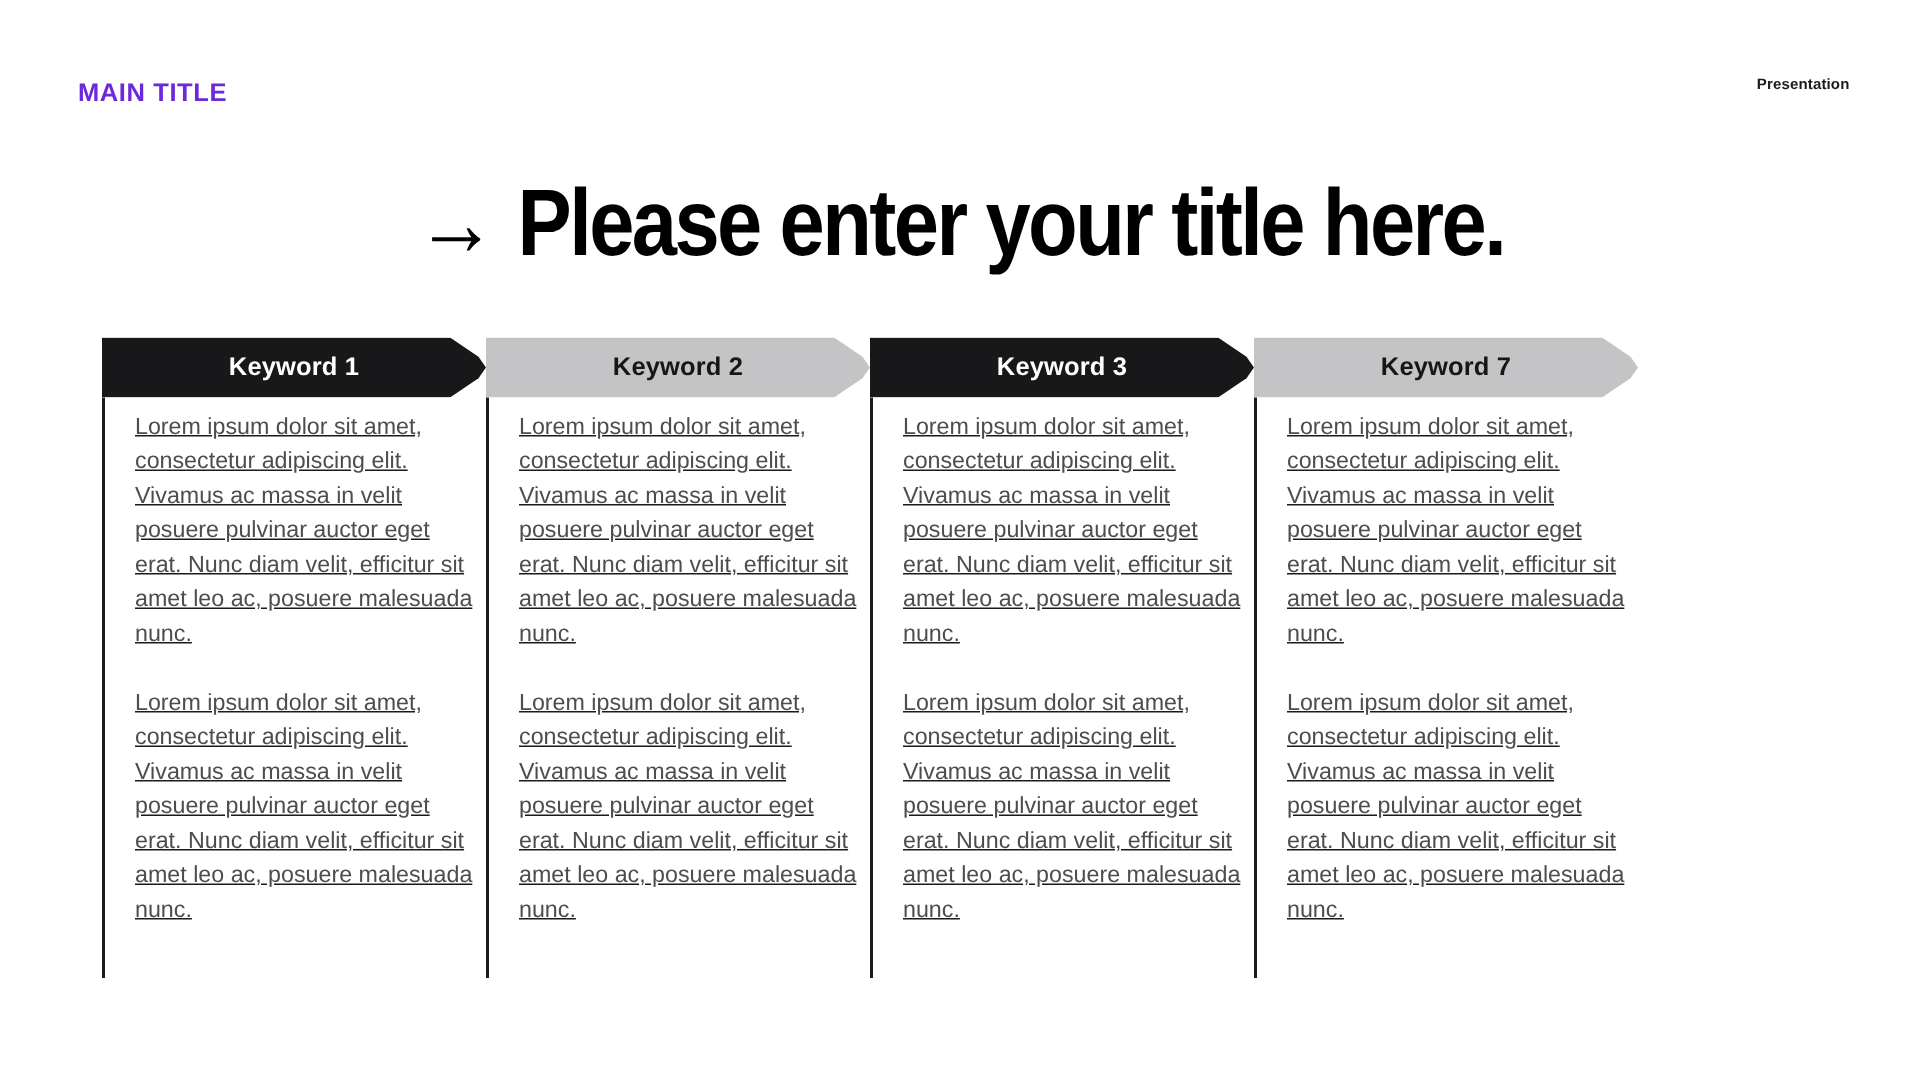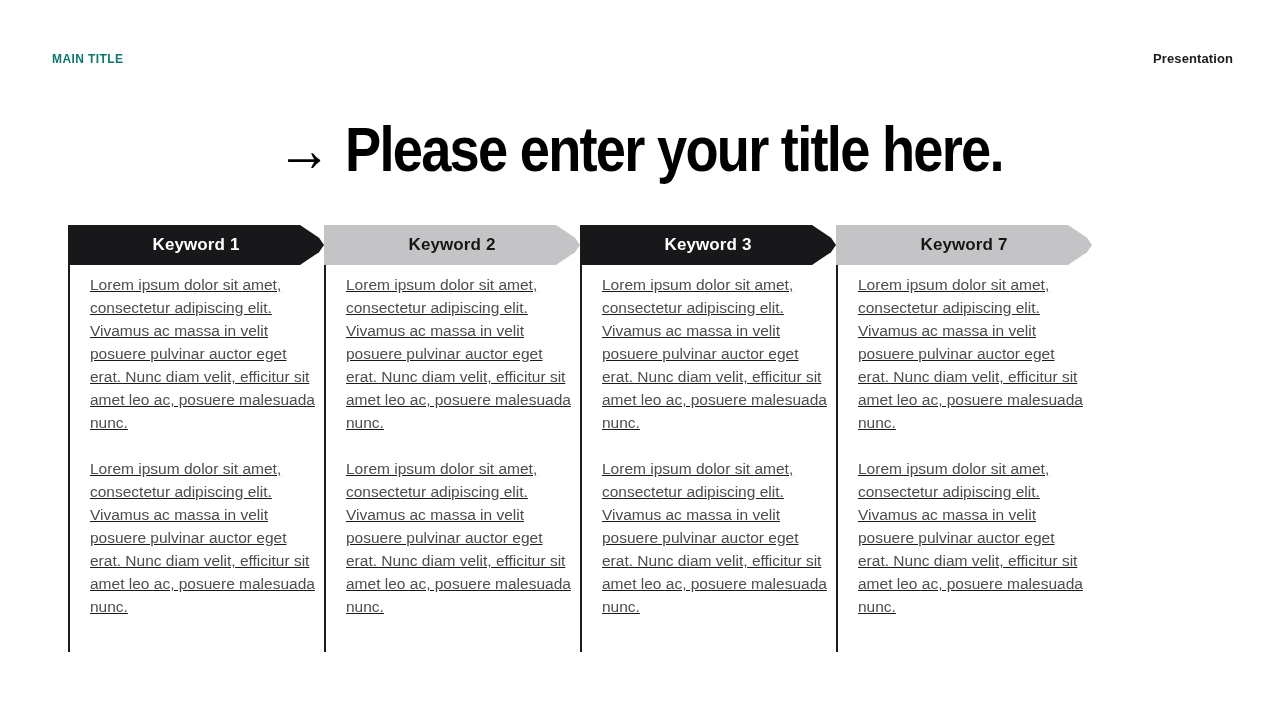--- a/index.html
+++ b/index.html
@@ -15,30 +15,30 @@
     overflow: hidden;
     font-family: "Liberation Sans", sans-serif;
     color: #1a1a1a;
   }
 
   
   .label-left {
     position: absolute;
     left: 52px;
     top: 52px;
-    font-size: 12px;
+    font-size: 17px;
     font-weight: 700;
     letter-spacing: 0.4px;
-    color: #0f766e;
+    color: #6d28d9;
   }
   .label-right {
     position: absolute;
     right: 47px;
     top: 51px;
-    font-size: 13px;
+    font-size: 10px;
     font-weight: 700;
     letter-spacing: 0.1px;
     color: #1b1b1d;
   }
 
   
   .main-title {
     position: absolute;
     top: 97px;
     left: 0;

